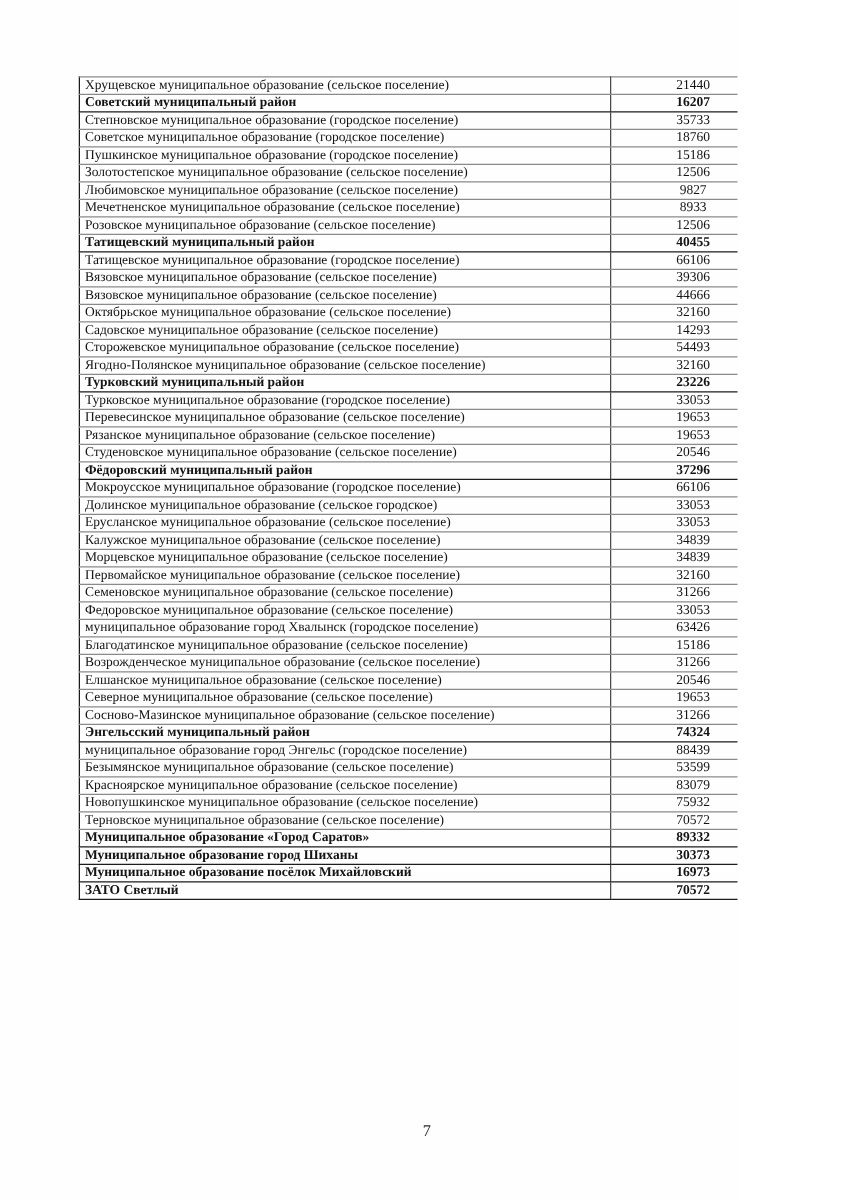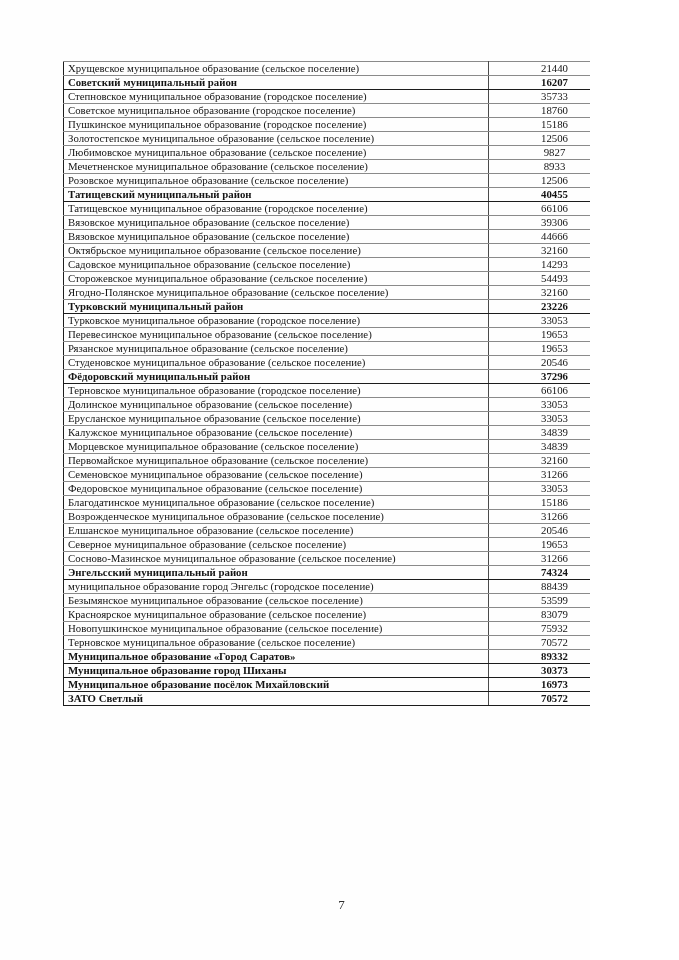--- a/index.html
+++ b/index.html
@@ -207,26 +207,26 @@
           <td class="cell-name">Студеновское муниципальное образование (сельское поселение)</td>
           <td class="cell-value">20546</td>
         </tr>
 
         <tr class="bold">
           <td class="cell-name">Фёдоровский муниципальный район</td>
           <td class="cell-value">37296</td>
         </tr>
 
         <tr>
-          <td class="cell-name">Терновское муниципальное образование (городское поселение)</td>
+          <td class="cell-name">Мокроусское муниципальное образование (городское поселение)</td>
           <td class="cell-value">66106</td>
         </tr>
 
         <tr>
-          <td class="cell-name">Долинское муниципальное образование (сельское поселение)</td>
+          <td class="cell-name">Долинское муниципальное образование (сельское городское)</td>
           <td class="cell-value">33053</td>
         </tr>
 
         <tr>
           <td class="cell-name">Ерусланское муниципальное образование (сельское поселение)</td>
           <td class="cell-value">33053</td>
         </tr>
 
         <tr>
           <td class="cell-name">Калужское муниципальное образование (сельское поселение)</td>
@@ -247,20 +247,24 @@
           <td class="cell-name">Семеновское муниципальное образование (сельское поселение)</td>
           <td class="cell-value">31266</td>
         </tr>
 
         <tr>
           <td class="cell-name">Федоровское муниципальное образование (сельское поселение)</td>
           <td class="cell-value">33053</td>
         </tr>
 
 
+        <tr>
+          <td class="cell-name">муниципальное образование город Хвалынск (городское поселение)</td>
+          <td class="cell-value">63426</td>
+        </tr>
 
 
         <tr>
           <td class="cell-name">Благодатинское муниципальное образование (сельское поселение)</td>
           <td class="cell-value">15186</td>
         </tr>
 
         <tr>
           <td class="cell-name">Возрожденческое муниципальное образование (сельское поселение)</td>
           <td class="cell-value">31266</td>

